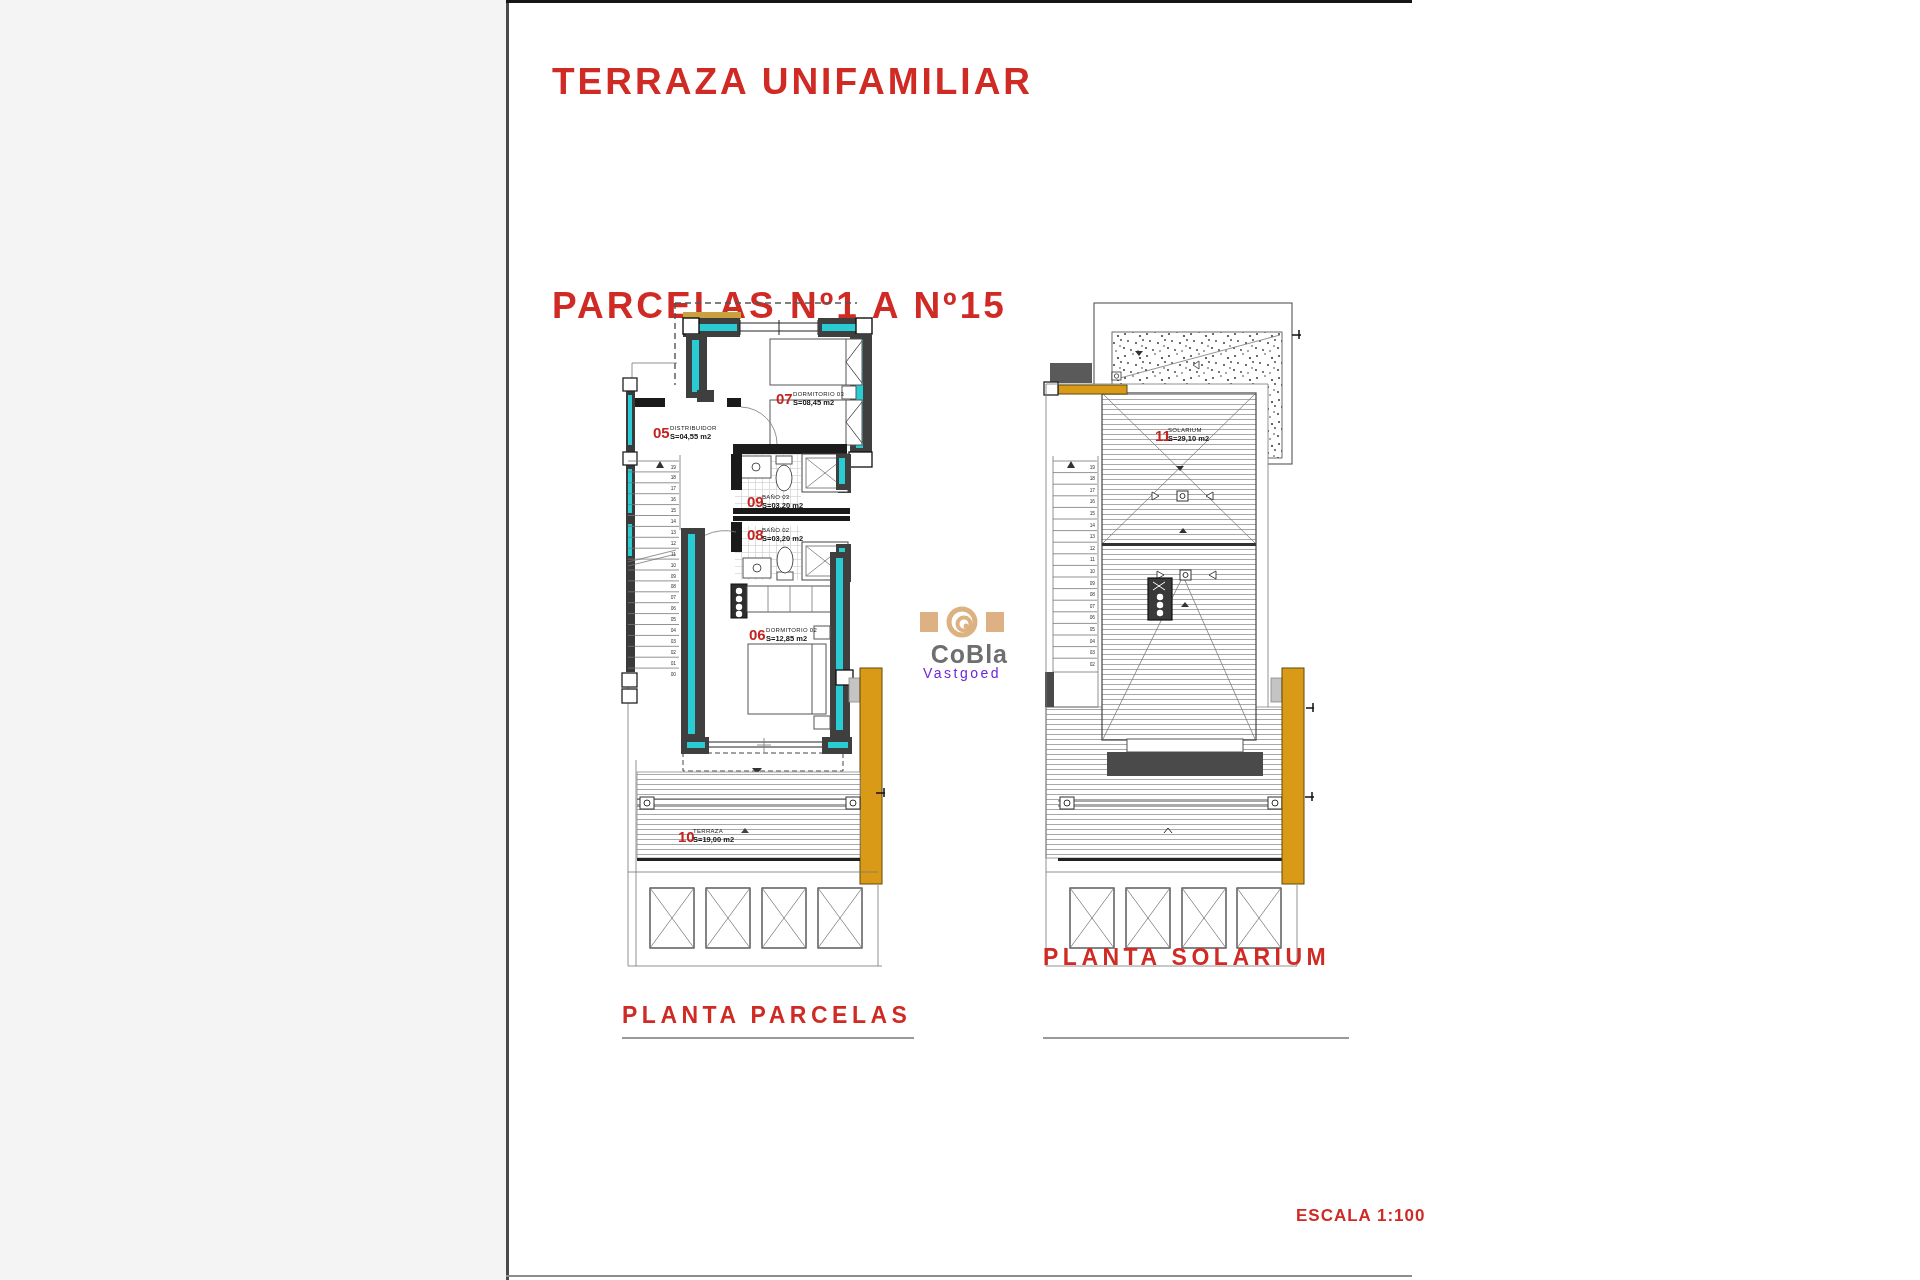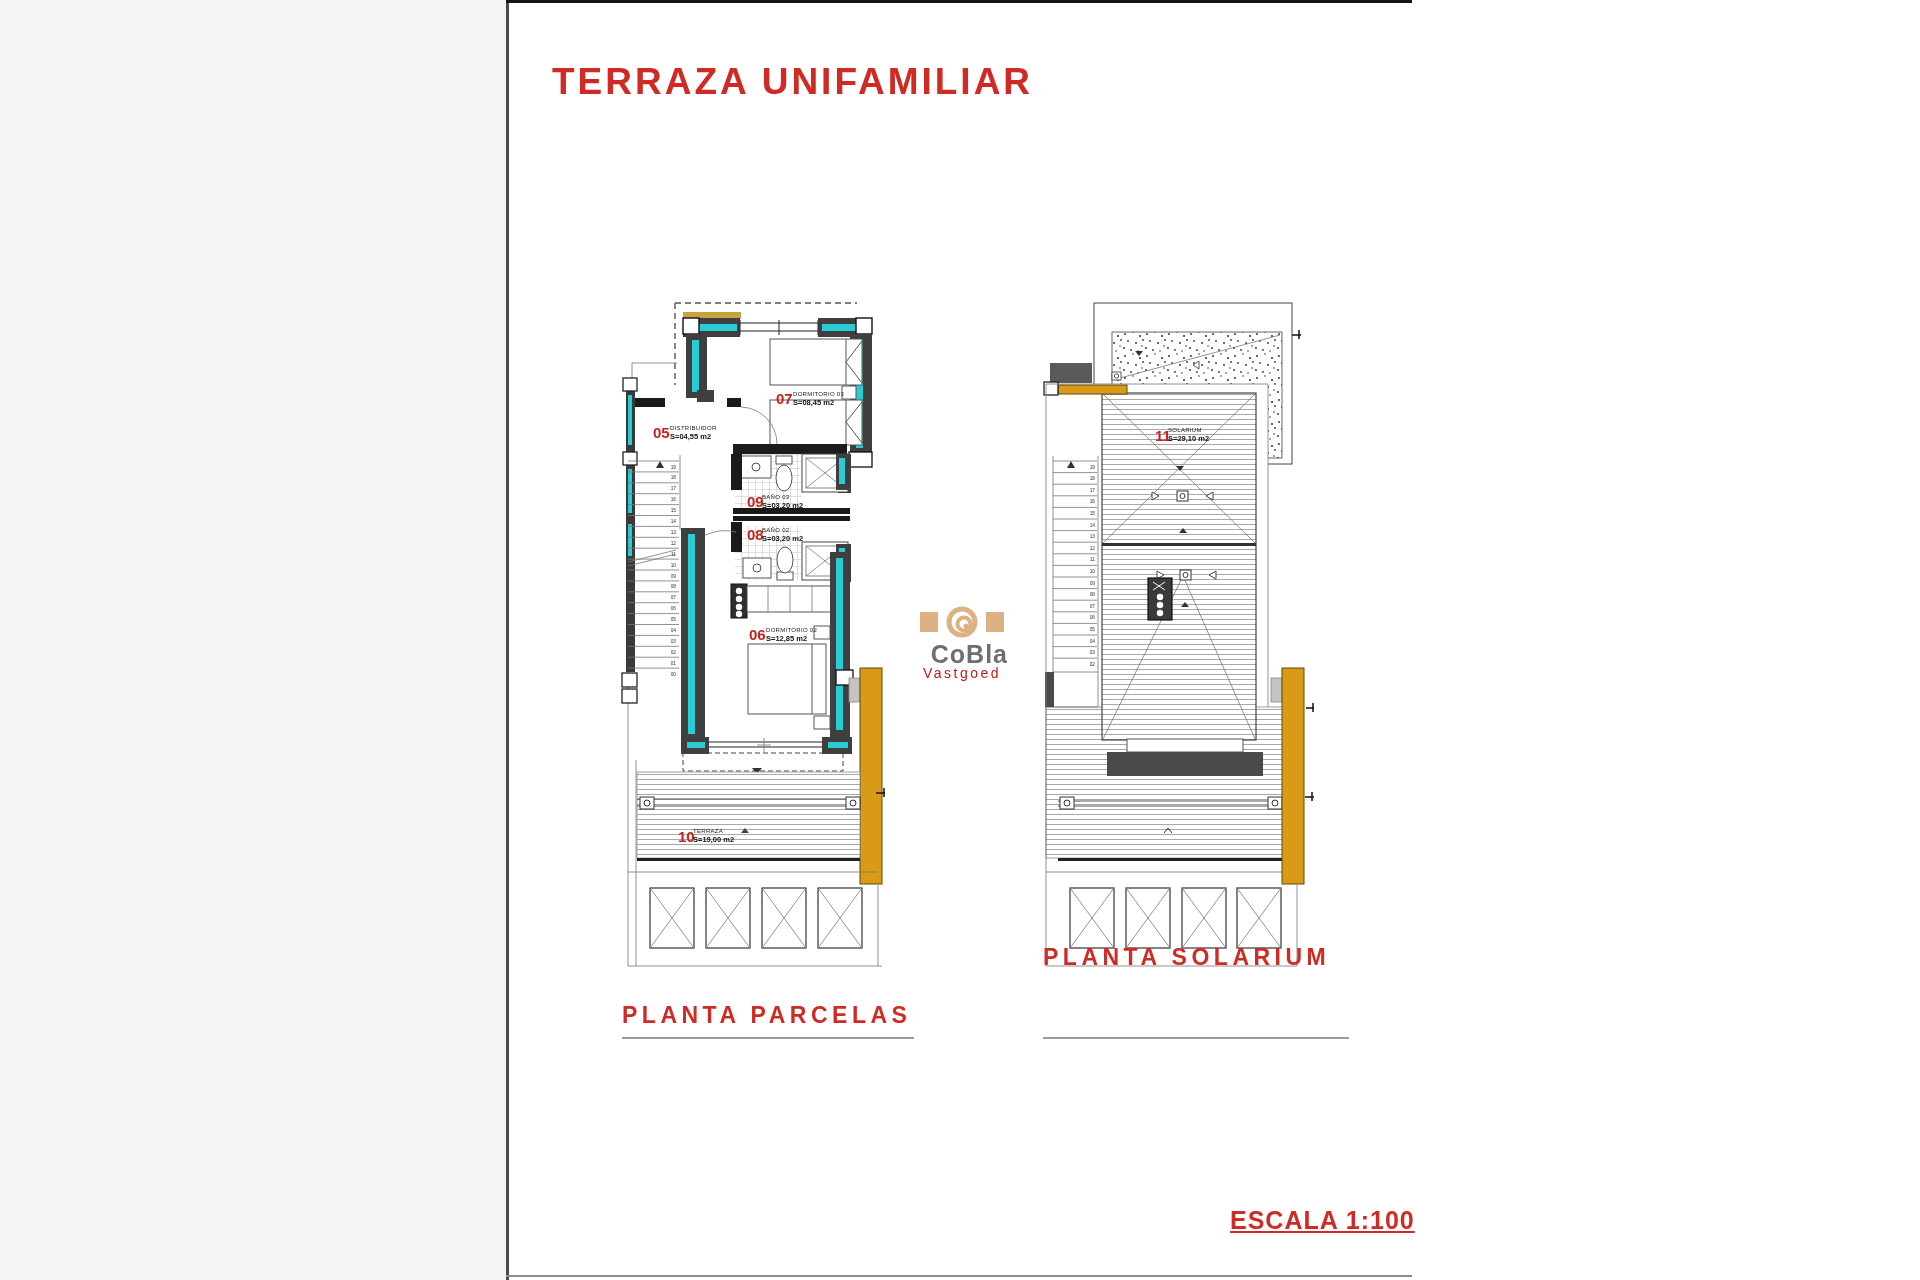--- a/index.html
+++ b/index.html
@@ -17,43 +17,43 @@
     font-size:37px;line-height:56px;letter-spacing:3px;white-space:pre;
   }
   .plan-title{
     color:#cf2a24;font-weight:bold;font-size:23px;letter-spacing:4.5px;white-space:pre;
   }
   #title-primera{left:622px;top:1002px;}
   #title-solarium{left:1043px;top:944px;}
   .title-underline{height:2px;background:#9a9a9a;}
   #underline-primera{left:622px;top:1037px;width:292px;}
   #underline-solarium{left:1043px;top:1037px;width:306px;}
-  #scale-label{left:1230px;top:1206px;color:#cf2a24;font-weight:bold;font-size:25px;letter-spacing:1px;text-decoration:underline;}
+  #scale-label{left:1296px;top:1206px;color:#cf2a24;font-weight:bold;font-size:17px;letter-spacing:1px;}
   #watermark{left:916px;top:606px;width:92px;text-align:center;}
   #wm-brand{font-size:25px;font-weight:bold;color:#6e6e6e;letter-spacing:1px;line-height:24px;text-align:right;}
-  #wm-sub{font-size:14px;color:#b91c1c;letter-spacing:2.5px;line-height:15px;}
+  #wm-sub{font-size:14px;color:#6d28d9;letter-spacing:2.5px;line-height:15px;}
   svg text{font-family:"Liberation Sans", sans-serif;}
   .rnum{font-size:15px;font-weight:bold;fill:#c32420;}
   .rname{font-size:6px;fill:#222;letter-spacing:.3px;}
   .rarea{font-size:7.5px;font-weight:bold;fill:#111;}
   .stairnum{font-size:4.8px;fill:#333;text-anchor:end;}
   .thin{stroke:#777;stroke-width:.8;fill:none;}
   .wallline{stroke:#222;stroke-width:1;fill:none;}
 </style>
 </head>
 <body>
 
 <div class="abs" id="left-margin"></div>
 <div class="abs" id="frame-left"></div>
 <div class="abs" id="frame-top"></div>
 <div class="abs" id="frame-bottom"></div>
 
 <div class="abs" id="heading"><span>TERRAZA UNIFAMILIAR</span><br>
 <br>
-</div>
+<span>PARCELAS Nº1 A Nº15</span></div>
 
 <svg class="abs" style="left:590px;top:290px" width="740" height="700" viewBox="590 290 740 700">
   <defs>
     <pattern id="deck" width="12" height="5" patternUnits="userSpaceOnUse">
       <rect width="12" height="5" fill="#ffffff"></rect>
       <path d="M0 4.5 H12" stroke="#a8a8a8" stroke-width="1"></path>
     </pattern>
     <pattern id="tile" width="7" height="7" patternUnits="userSpaceOnUse">
       <rect width="7" height="7" fill="#ffffff"></rect>
       <path d="M0 6.6 H7 M6.6 0 V7" stroke="#cfcfcf" stroke-width="0.7"></path>

